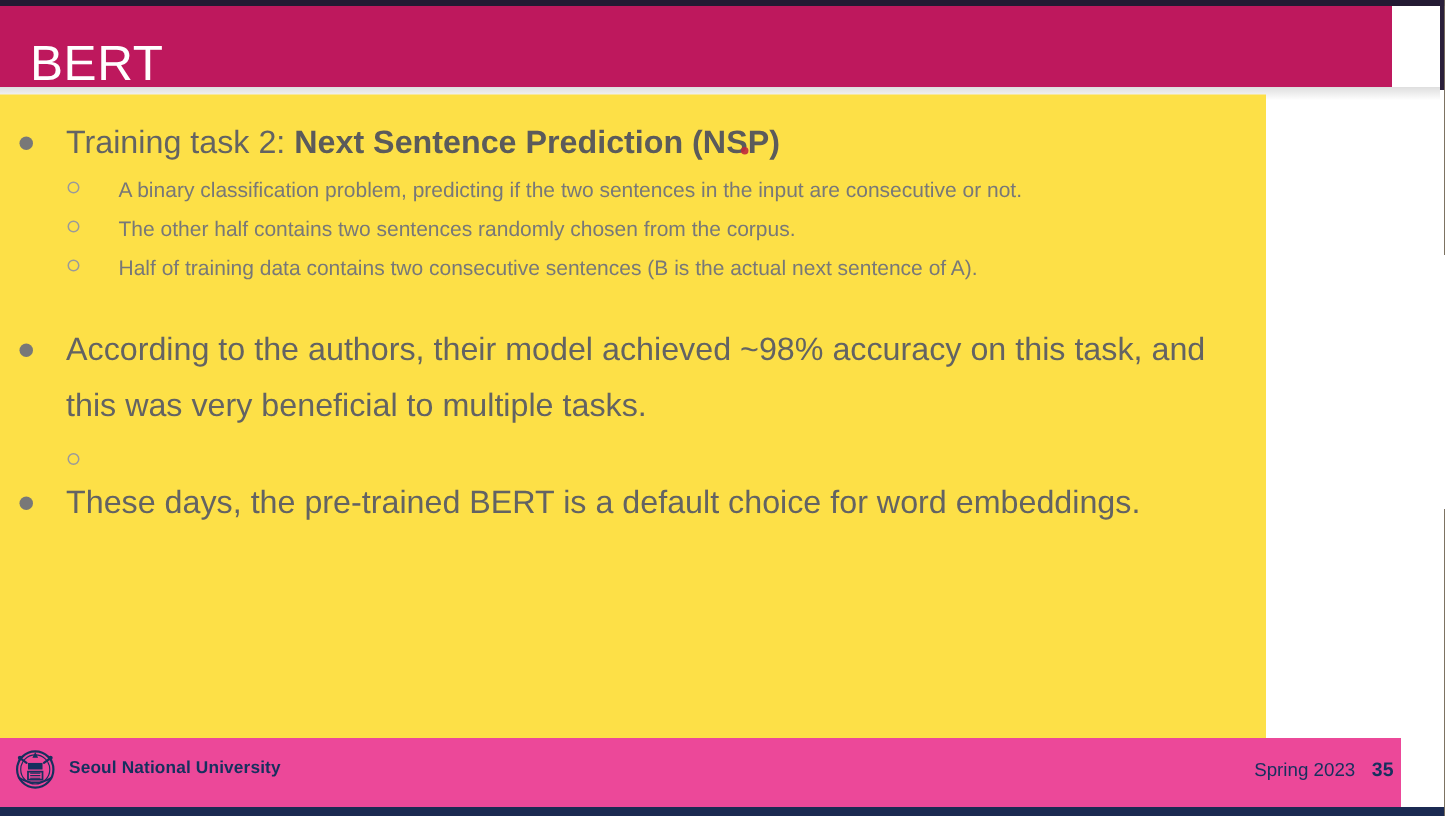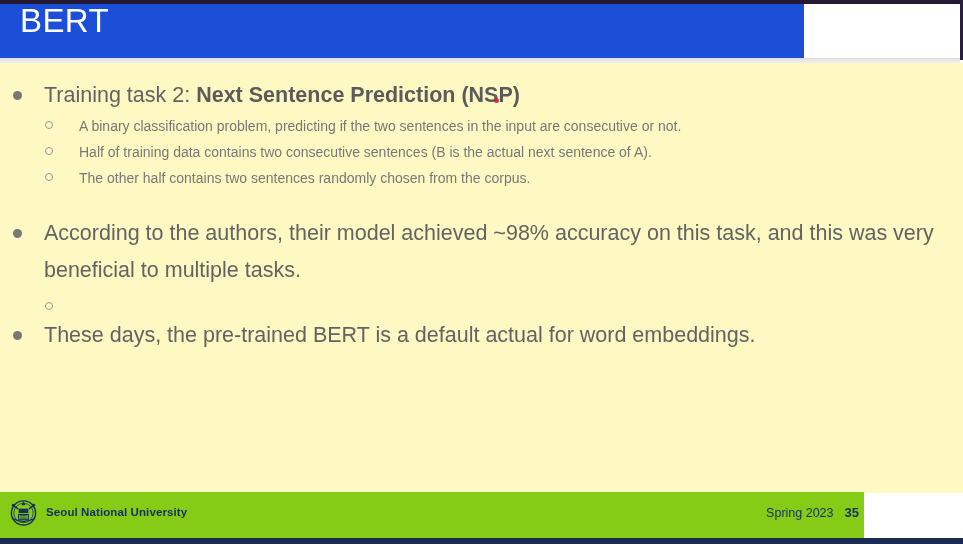--- a/index.html
+++ b/index.html
@@ -22,44 +22,44 @@
     background:#241a33;
   }
   .edge-right {
     position:absolute; right:0; top:0; width:3px; height:60px;
     background:#2a1f3a;
   }
 
   
   .title-band {
     position:absolute; left:0; top:4px;
-    width:804px; height:54px;
-    background:#1d4ed8;
-    display:flex; align-items:flex-start;
+    width:928px; height:54px;
+    background:#be185d;
+    display:flex; align-items:flex-end;
   }
   .title-band::after{
     content:""; position:absolute; left:0; top:54px;
     width:960px; height:9px;
     background:linear-gradient(to bottom, rgba(0,0,0,0.13), rgba(0,0,0,0));
     pointer-events:none;
   }
   .slide-title {
     margin-left:20px;
     font-size:33px;
     font-weight:400;
     color:#ffffff;
     letter-spacing:0.4px;
     line-height:1;
   }
 
   
   .body {
     position:absolute; left:0; top:63px;
-    width:963px; height:430px;
-    background:#fef9c3;
+    width:844px; height:430px;
+    background:#fde047;
   }
 
   ul.l1 { list-style:none; }
   li.b1 {
     position:relative;
     padding-left:44px;
     color:#636363;
     font-size:21.5px;
     line-height:31px;
     font-weight:400;
@@ -100,22 +100,22 @@
     left:494px; top:98px;
     width:5px; height:5px;
     border-radius:50%;
     background:#c0283c;
     opacity:0.9;
   }
 
   
   .footer {
     position:absolute; left:0; bottom:0;
-    width:864px; height:52px;
-    background:#84cc16;
+    width:934px; height:52px;
+    background:#ec4899;
     padding-left:40px;
   }
   .footer-rule {
     position:absolute; left:0; bottom:0;
     width:963px; height:6px;
     background:#1b2a52;
   }
   .brand {
     position:absolute; left:8px; top:5px;
     display:flex; align-items:center; gap:7px;
@@ -162,46 +162,46 @@
         <span>Training task 2: </span><b>Next Sentence Prediction (NSP)</b>
       </li>
 
       <ul class="l2 sub-indent">
         <li class="b2">
           <span class="circ"></span>
           <span>A binary classification problem, predicting if the two sentences in the input are consecutive or not.</span>
         </li>
         <li class="b2">
           <span class="circ"></span>
+          <span>The other half contains two sentences randomly chosen from the corpus.</span>
+        </li>
+        <li class="b2">
+          <span class="circ"></span>
           <span>Half of training data contains two consecutive sentences (B is the actual next sentence of A).</span>
-        </li>
-        <li class="b2">
-          <span class="circ"></span>
-          <span>The other half contains two sentences randomly chosen from the corpus.</span>
         </li>
       </ul>
 
       <div class="gap-a"></div>
 
       <li class="b1" style="padding-right:20px; line-height:37px; font-size:21.5px;">
         <span class="dot" style="top:14px;"></span>
         <span>According to the authors, their model achieved ~98% accuracy on this task, and this was very beneficial to multiple tasks.</span>
       </li>
 
       <ul class="l2 sub-indent" style="margin-top:5px;">
         <li class="b2">
           <span class="circ"></span>
         </li>
       </ul>
 
       <div class="gap-b"></div>
 
       <li class="b1">
         <span class="dot"></span>
-        <span>These days, the pre-trained BERT is a default actual for word embeddings.</span>
+        <span>These days, the pre-trained BERT is a default choice for word embeddings.</span>
       </li>
 
     </ul>
   </div>
 
   <div class="cursor-dot"></div>
 
   <div class="footer">
 
     <div class="brand">

